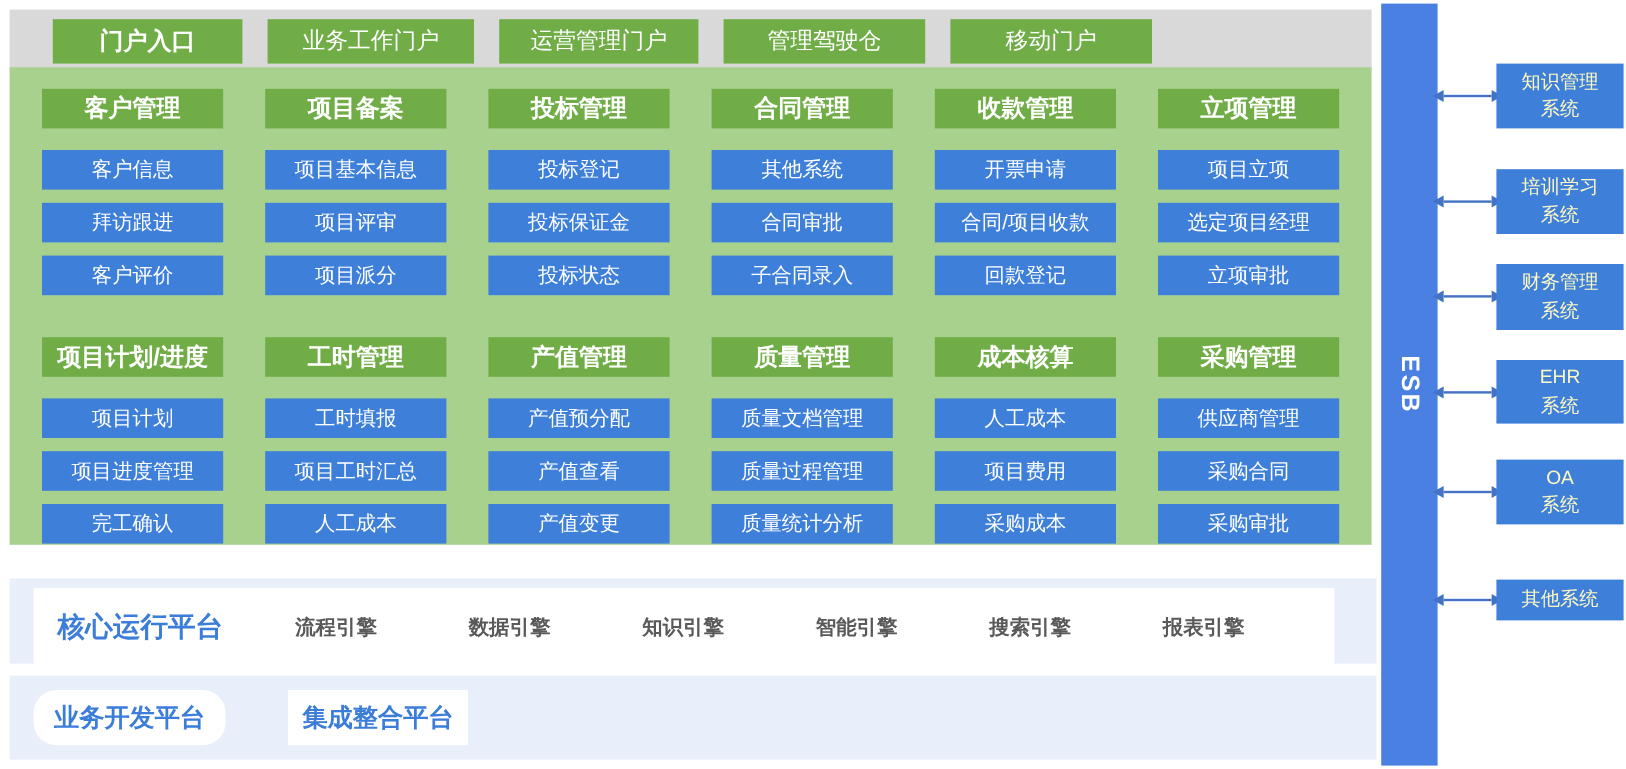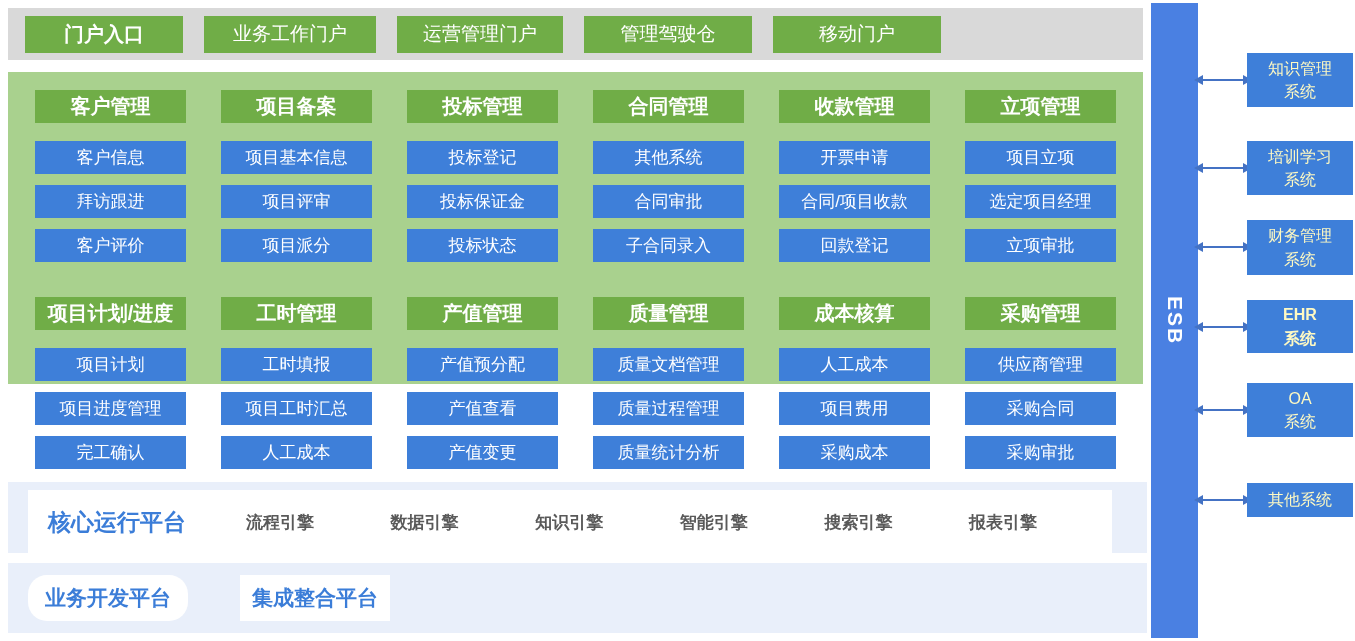--- a/index.html
+++ b/index.html
@@ -13,41 +13,41 @@
     overflow: hidden;
   }
   
   .portal-band {
     position: absolute;
     left: 8px; top: 8px;
     width: 1135px; height: 52px;
     background: #d9d9d9;
     display: flex;
     align-items: center;
-    padding-left: 17px;
+    padding-left: 36px;
     gap: 21px;
   }
   .portal-btn {
     height: 37px;
     background: #70ad47;
     color: #ffffff;
     font-size: 19px;
     display: flex;
     align-items: center;
     justify-content: center;
   }
   .portal-btn.primary { font-weight: bold; font-size: 20px; }
   .pw0 { width: 158px; } .pw1 { width: 172px; } .pw2 { width: 166px; }
   .pw3 { width: 168px; } .pw4 { width: 168px; font-family: Liberation Mono, monospace; }
 
   
   .module-panel {
     position: absolute;
-    left: 8px; top: 72px;
-    width: 1135px; height: 312px;
+    left: 8px; top: 56px;
+    width: 1135px; height: 398px;
     background: #a9d18e;
     padding: 18px 27px 0 27px;
   }
   .module-row {
     display: grid;
     grid-template-columns: repeat(6, 151px);
     justify-content: space-between;
   }
   .module-row.second { margin-top: 24px; }
   .module-group { display: flex; flex-direction: column; }
@@ -158,21 +158,21 @@
     line-height: 1.45;
     display: flex;
     align-items: center;
     justify-content: center;
     text-align: center;
     white-space: pre-line;
   }
   .ext0 { top: 53px;  height: 54px; }
   .ext1 { top: 141px; height: 54px; }
   .ext2 { top: 220px; height: 55px; }
-  .ext3 { top: 300px; height: 53px; font-weight: bold; }
+  .ext3 { top: 300px; height: 53px; }
   .ext4 { top: 383px; height: 54px; }
   .ext5 { top: 483px; height: 34px; }
 
   .arrow {
     position: absolute;
     left: 1203px;
     width: 40px; height: 2px;
     background: #4472c4;
   }
   .arrow::before {

